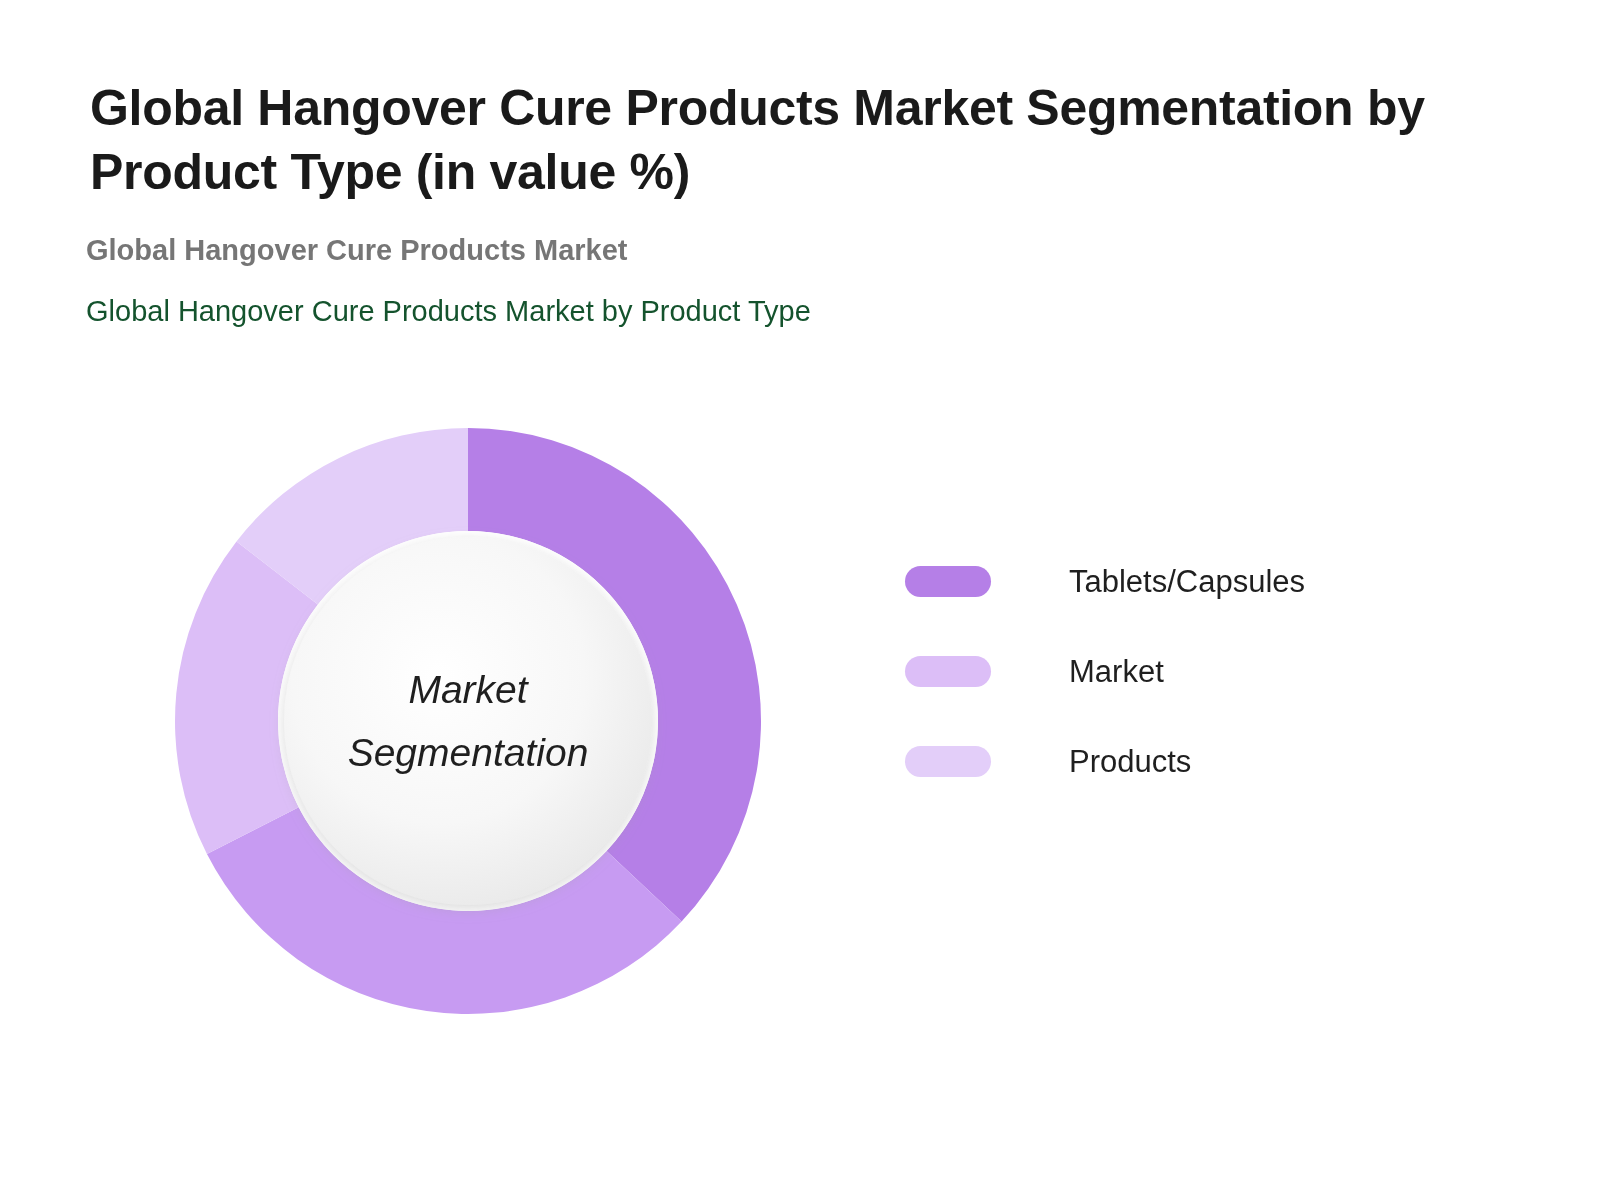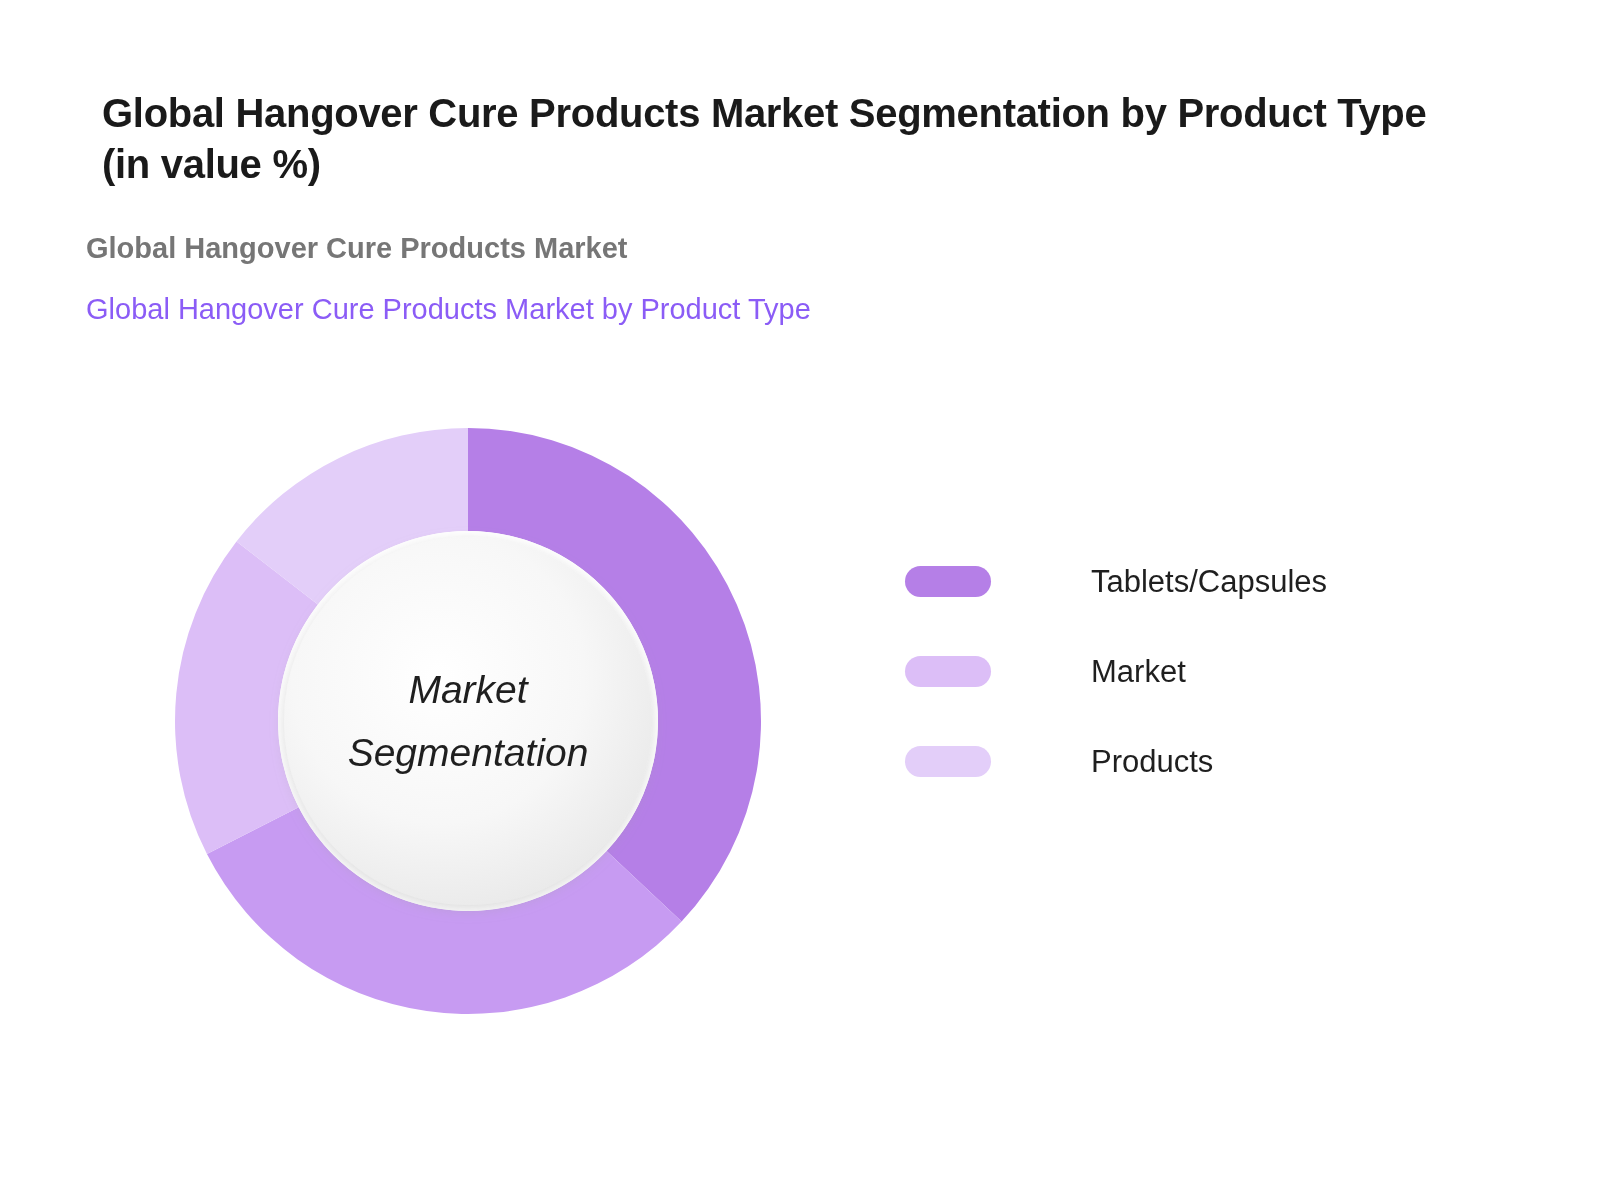--- a/index.html
+++ b/index.html
@@ -21,40 +21,40 @@
   }
 
   
   .header {
     position: absolute;
     left: 86px;
     top: 72px;
     width: 1420px;
   }
   .chart-title {
-    font-size: 40px;
+    font-size: 50px;
     font-weight: 700;
     color: #1A1A1A;
     line-height: 1.28;
     letter-spacing: -0.3px;
-    margin: 16px;
+    margin: 4px;
     max-width: 1370px;
   }
   .chart-subtitle {
     font-size: 29px;
     font-weight: 700;
     color: #767676;
     line-height: 1.0;
     margin: 0;
     padding-top: 28px;
   }
   .chart-subtitle-2 {
     font-size: 29px;
     font-weight: 400;
-    color: #8b5cf6;
+    color: #14532d;
     line-height: 1.0;
     margin: 0;
     padding-top: 32px;
   }
 
   
   .donut-wrap {
     position: absolute;
     left: 168px;
     top: 421px;
@@ -103,21 +103,21 @@
   .legend-swatch {
     width: 86px;
     height: 31px;
     border-radius: 16px;
     flex: 0 0 auto;
     margin-left: 15px;
   }
   .legend-label {
     font-size: 31px;
     color: #1F1F1F;
-    margin-left: 100px;
+    margin-left: 78px;
     white-space: nowrap;
     line-height: 1;
   }
 </style>
 </head>
 <body>
 
 <div class="page">
 
   <div class="header">

